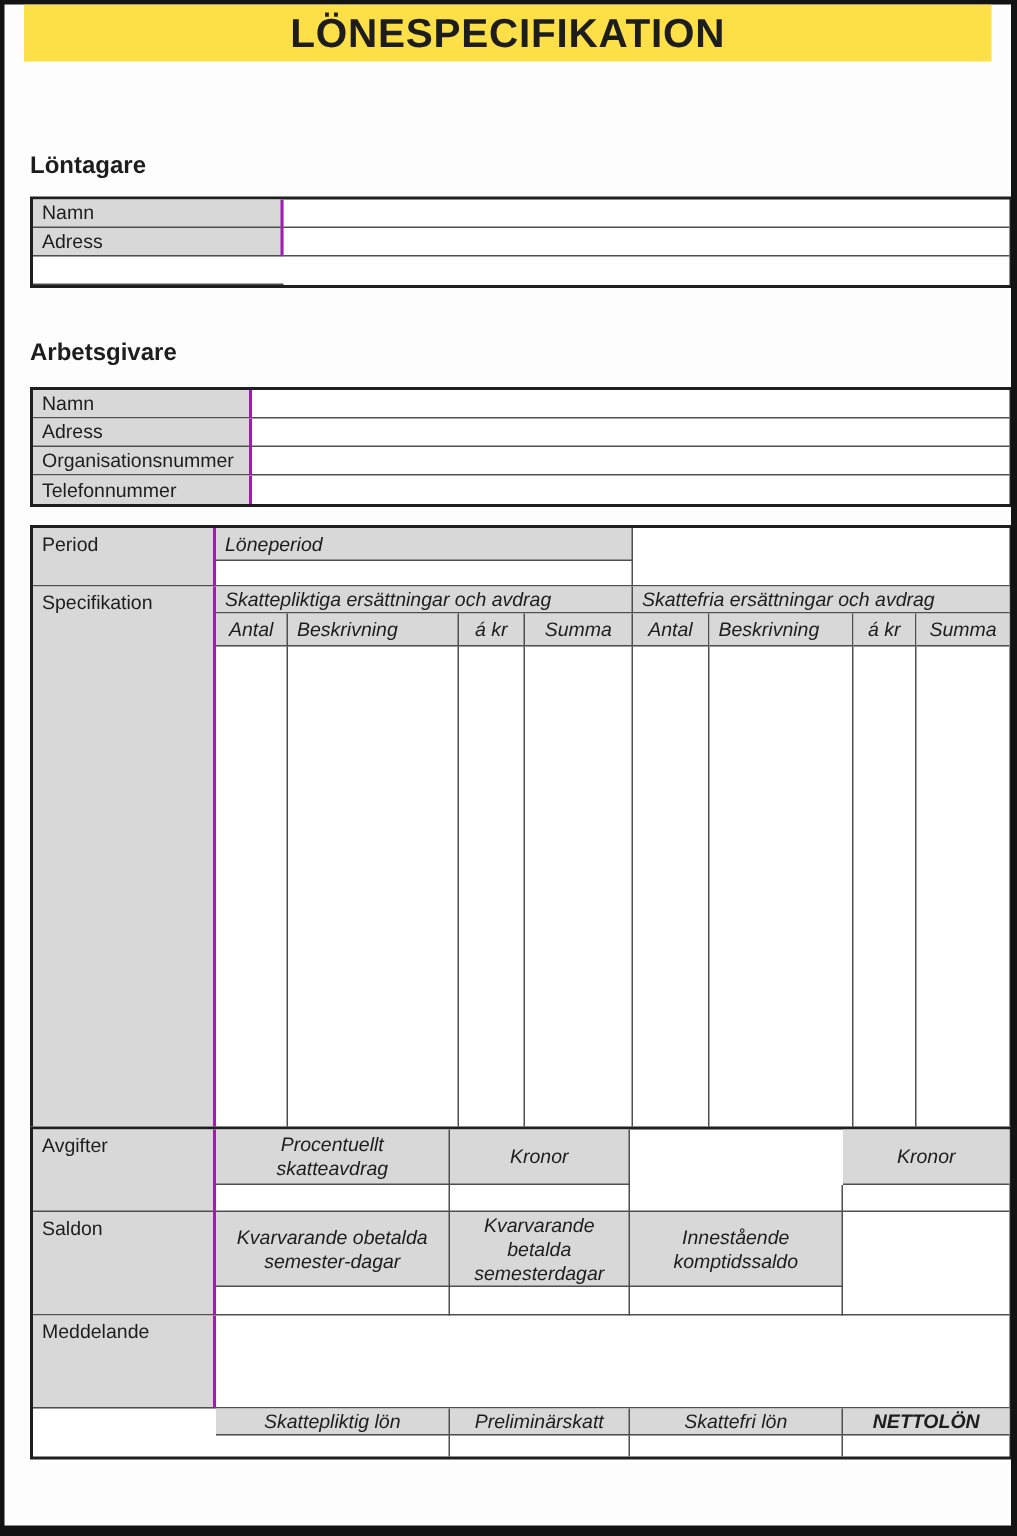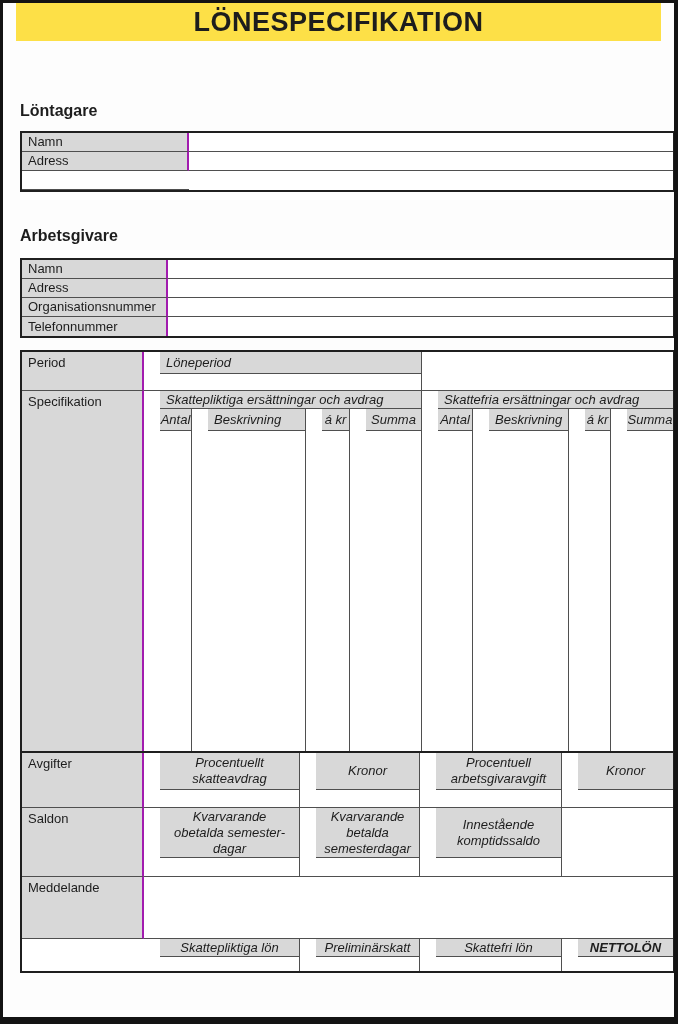--- a/index.html
+++ b/index.html
@@ -17,21 +17,21 @@
   .sec-h { position:absolute; left:17px; font-size:16px; font-weight:bold; }
   .tbl { position:absolute; left:17px; display:grid; border:2px solid #1f1f1f; background:#fff; }
   .c  { border-right:1px solid #4f4f4f; border-bottom:1px solid #4f4f4f; box-sizing:border-box;
         font-size:13px; line-height:16px; display:flex; align-items:center; }
   .g  { background:#d8d8d8; }
   .lc { border-right:2px solid #a21caf; }
   .nr { border-right:none; }
   .nb { border-bottom:none; }
   .top { align-items:flex-start; padding-top:3px; }
   .pl { padding-left:6px; }
-  .it { font-style:italic;margin-left:16px; }
+  .it { font-style:italic; }
   .ctr { justify-content:center; text-align:center; }
   .wrap { padding:0 12px; }
   .bold { font-weight:bold; }
   
   .t-emp  { grid-template-columns:167px 484px; grid-auto-rows:19px; }
   .t-empr { grid-template-columns:146px 505px; grid-auto-rows:19px; }
   
   .t-spec { grid-template-columns:122px 48px 114px 44px 72px 51px 96px 42px 62px;
             grid-template-rows:22px 17px 18px 22px 324px 21px; }
   
@@ -99,40 +99,39 @@
 
     <div class="c g it ctr nb" style="grid-area:6/2/7/5">Summa skattepliktig lön</div>
     <div class="c nb" style="grid-area:6/5/7/6"></div>
     <div class="c nr nb" style="grid-area:6/9/7/10"></div>
   </div>
 
   <div class="tbl t-bot" style="top:748px">
     <div class="c g lc top pl" style="grid-area:1/1/3/2">Avgifter</div>
     <div class="c g it ctr wrap" style="grid-area:1/2/2/3">Procentuellt skatteavdrag</div>
     <div class="c g it ctr wrap" style="grid-area:1/3/2/4">Kronor</div>
-    <div class="c g it ctr wrap" style="grid-area:1/4/2/5">Procentuell arbetsgivaravgift</div>
     <div class="c g it ctr wrap nr" style="grid-area:1/5/2/6">Kronor</div>
     <div class="c" style="grid-area:2/2/3/3"></div>
     <div class="c" style="grid-area:2/3/3/4"></div>
     <div class="c" style="grid-area:2/4/3/5"></div>
     <div class="c nr" style="grid-area:2/5/3/6"></div>
 
     <div class="c g lc top pl" style="grid-area:3/1/5/2">Saldon</div>
     <div class="c g it ctr wrap" style="grid-area:3/2/4/3">Kvarvarande obetalda semester-dagar</div>
     <div class="c g it ctr wrap" style="grid-area:3/3/4/4">Kvarvarande betalda semesterdagar</div>
     <div class="c g it ctr wrap" style="grid-area:3/4/4/5">Innestående komptidssaldo</div>
     <div class="c" style="grid-area:4/2/5/3"></div>
     <div class="c" style="grid-area:4/3/5/4"></div>
     <div class="c" style="grid-area:4/4/5/5"></div>
     <div class="c nr" style="grid-area:4/5/5/6"></div>
 
     <div class="c g lc top pl" style="grid-area:5/1/6/2">Meddelande</div>
     <div class="c nr top pl" style="grid-area:5/2/6/6"></div>
 
-    <div class="c g it ctr" style="grid-area:6/2/7/3">Skattepliktiga lön</div>
+    <div class="c g it ctr" style="grid-area:6/2/7/3">Skattepliktig lön</div>
     <div class="c g it ctr" style="grid-area:6/3/7/4">Preliminärskatt</div>
     <div class="c g it ctr" style="grid-area:6/4/7/5">Skattefri lön</div>
     <div class="c g it ctr bold nr" style="grid-area:6/5/7/6">NETTOLÖN</div>
     <div class="c nb" style="grid-area:7/2/8/3"></div>
     <div class="c nb" style="grid-area:7/3/8/4"></div>
     <div class="c nb" style="grid-area:7/4/8/5"></div>
     <div class="c nr nb" style="grid-area:7/5/8/6"></div>
   </div>
 
 </div>

